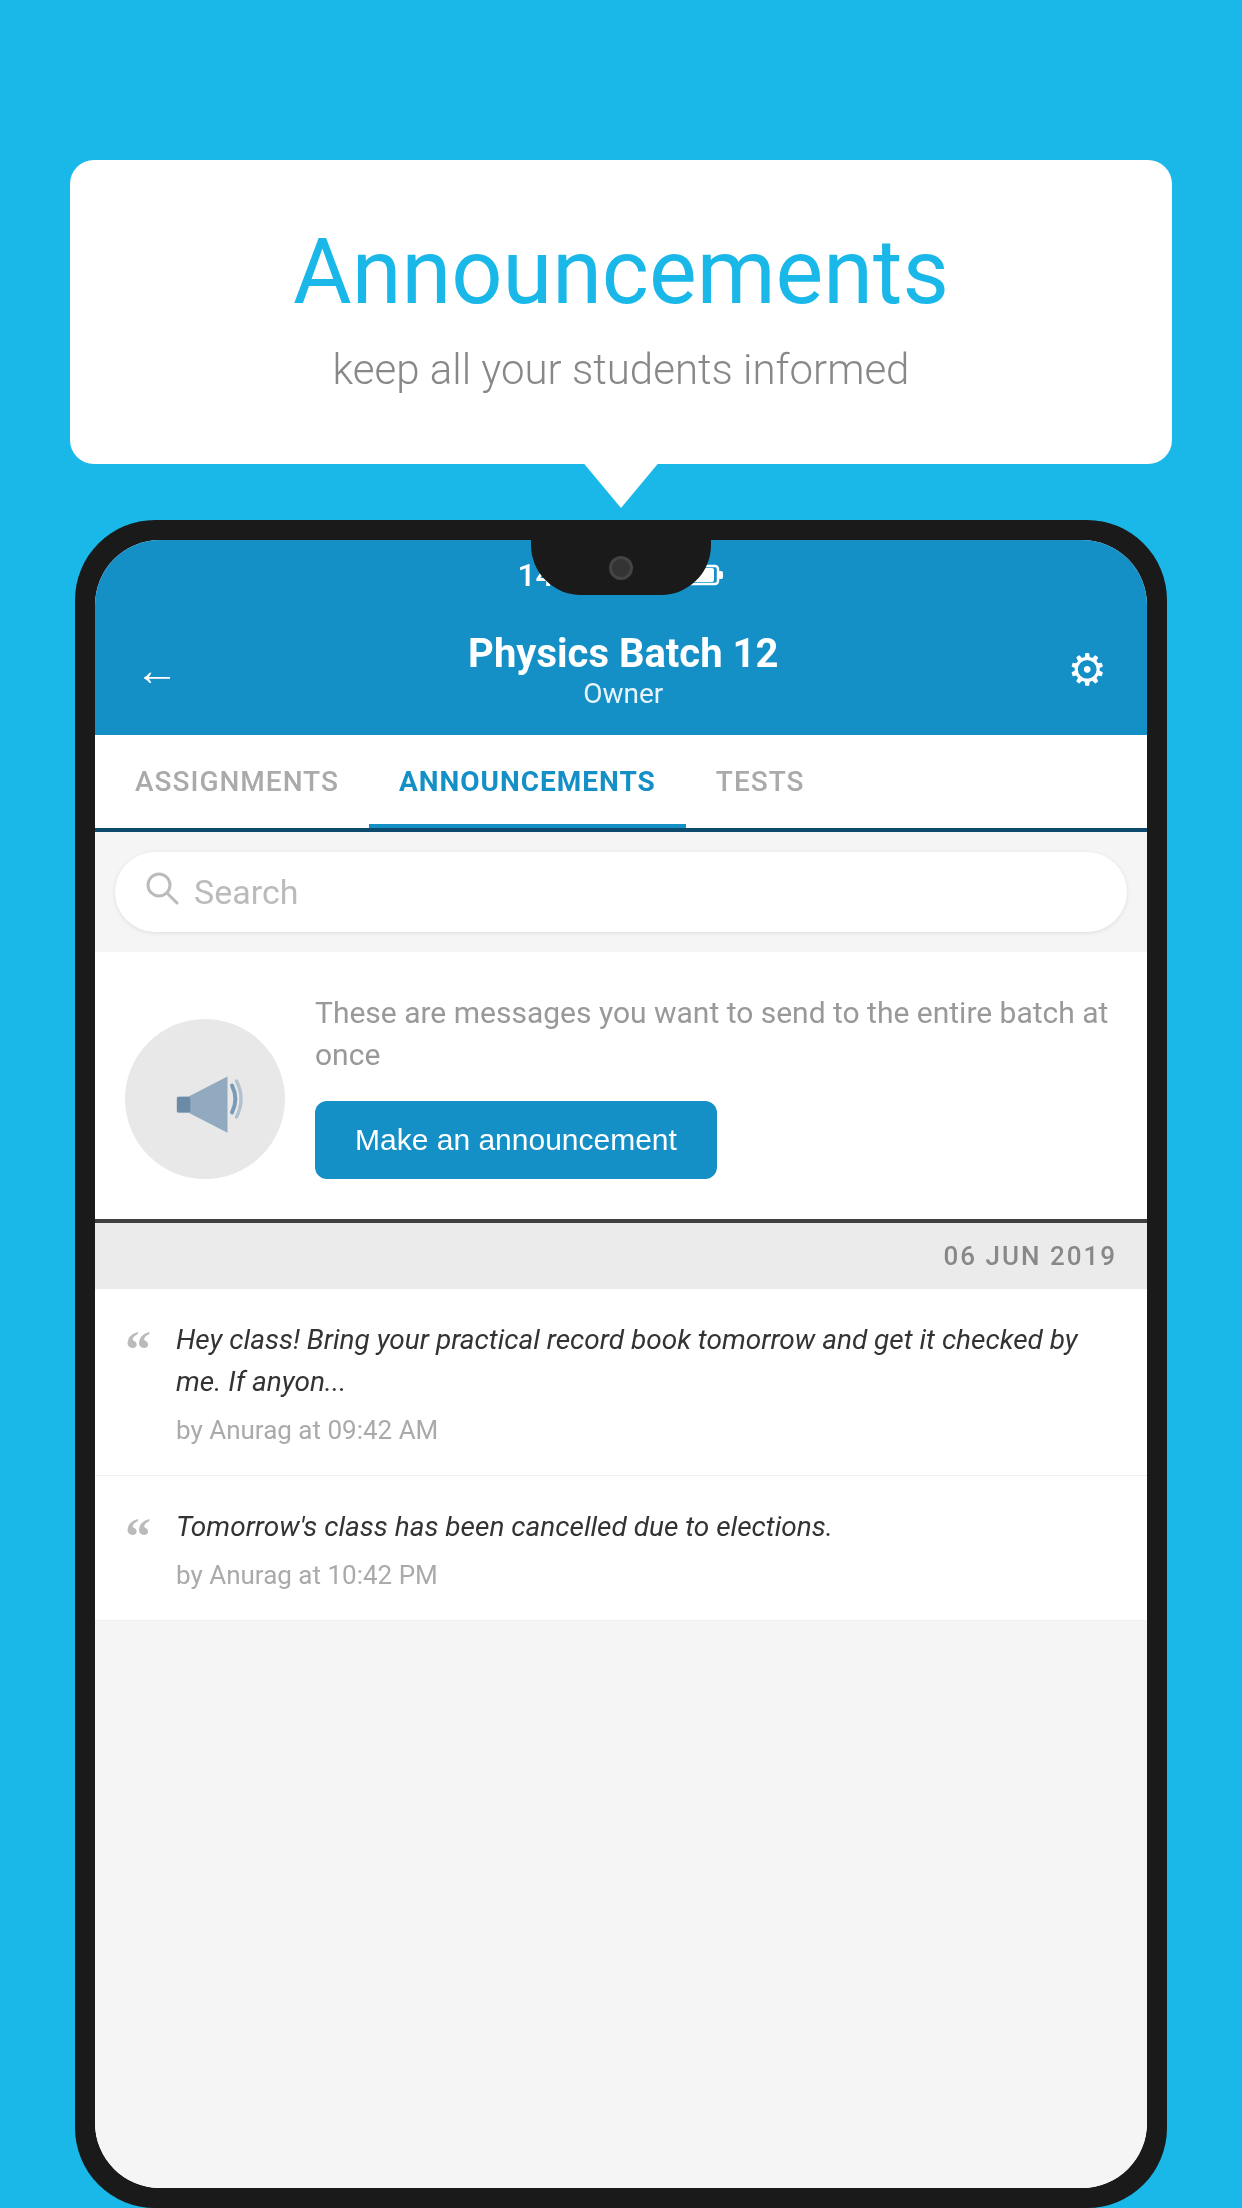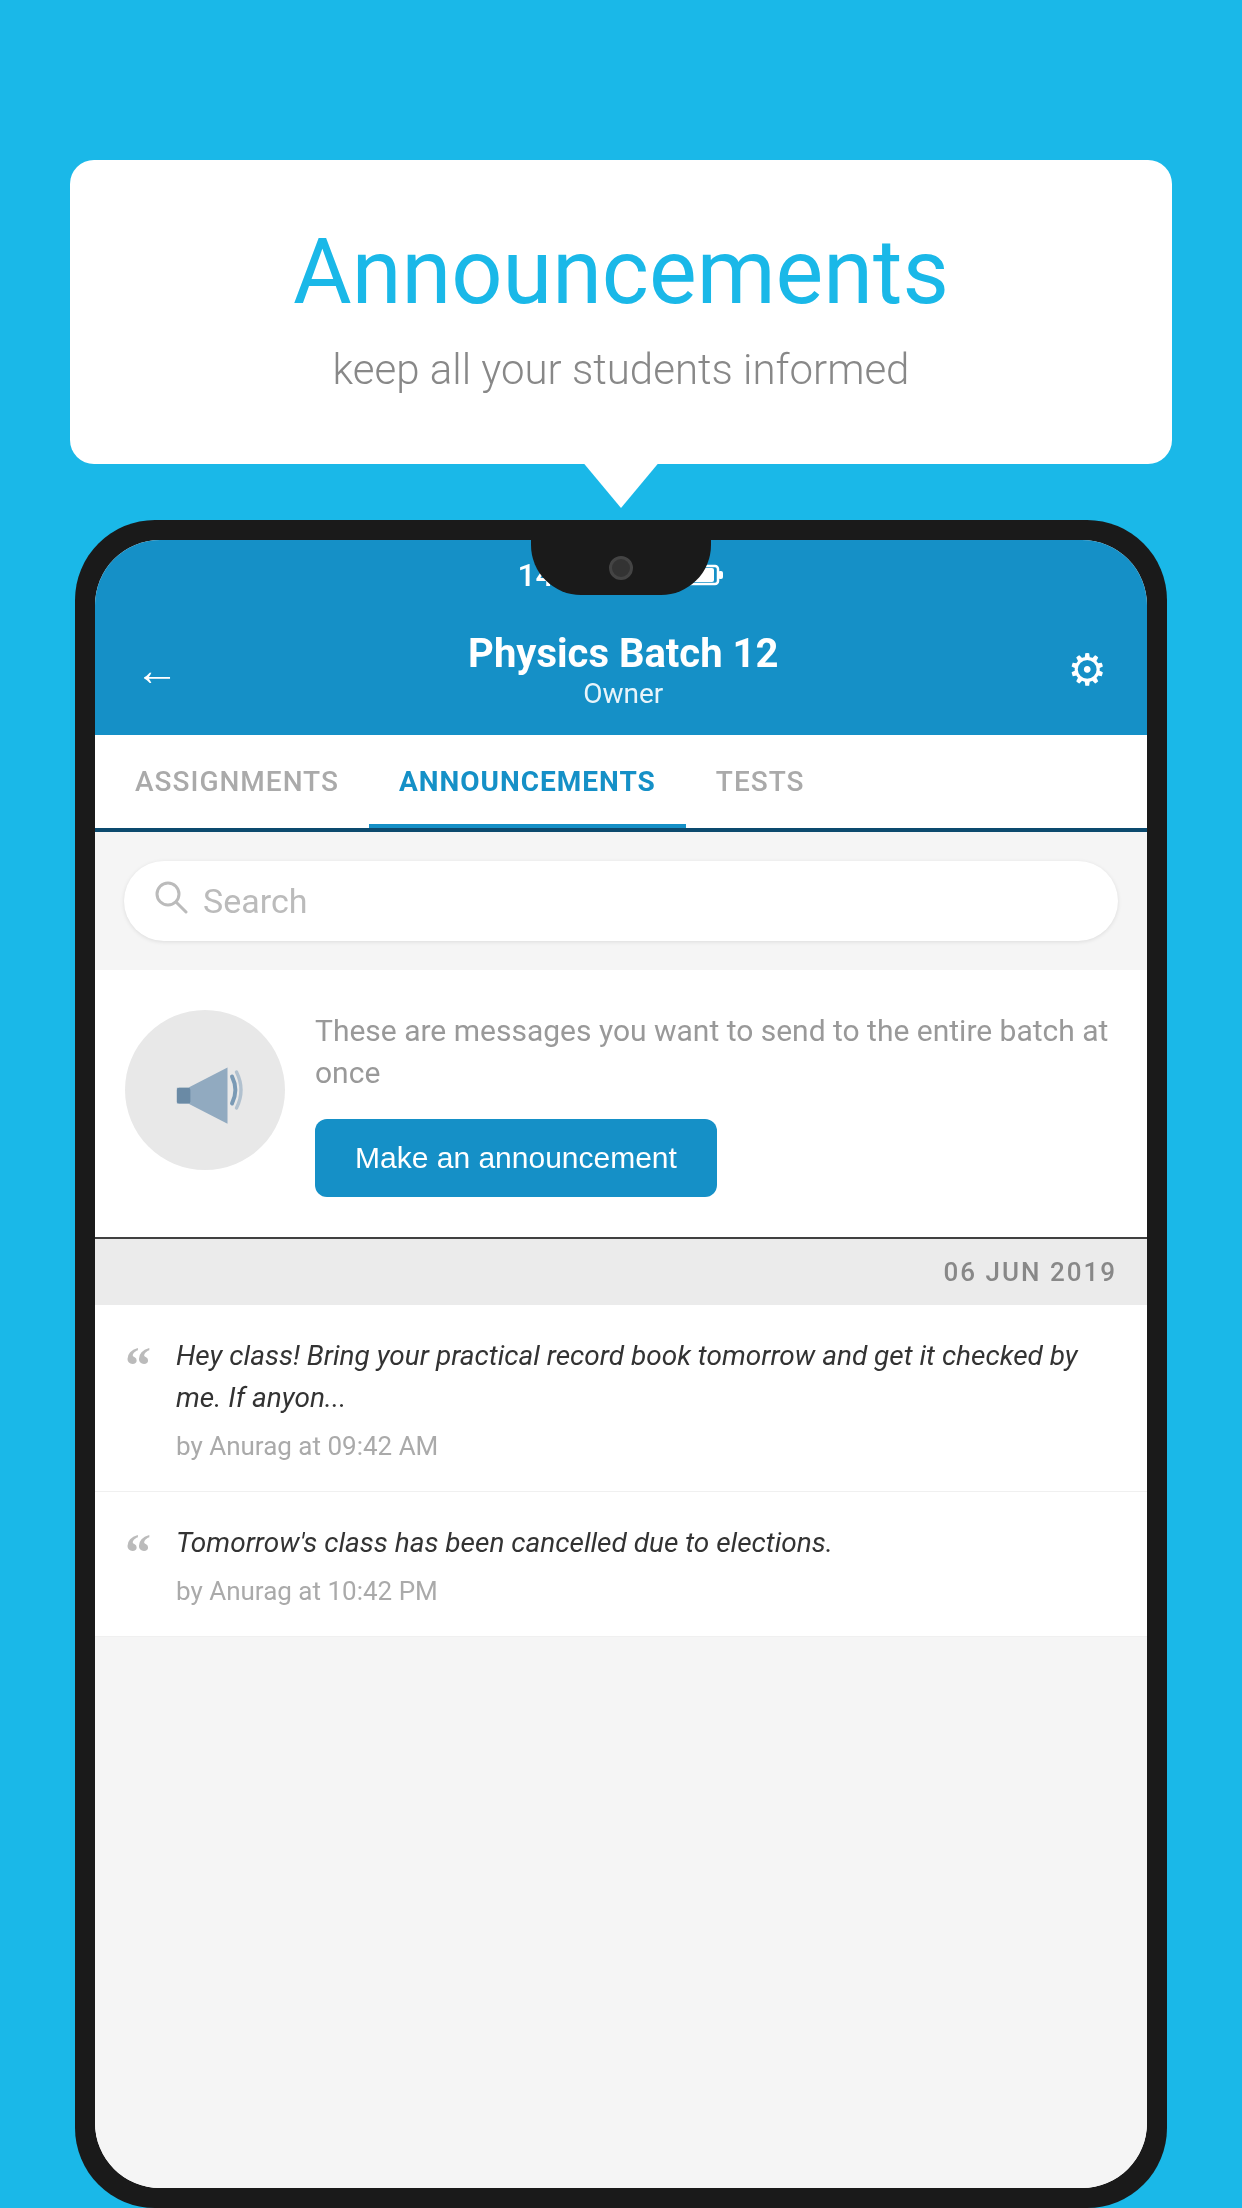--- a/index.html
+++ b/index.html
@@ -201,21 +201,21 @@
     
     .content-area {
       background: #f5f5f5;
       height: calc(100% - 230px);
       overflow-y: auto;
     }
 
     
     .search-container {
       background: white;
-      margin: 29px;
+      margin: 20px;
       border-radius: 50px;
       display: flex;
       align-items: center;
       padding: 18px 30px;
       box-shadow: 0 1px 4px rgba(0,0,0,0.1);
     }
 
     .search-icon-wrap {
       color: #aaa;
       font-size: 38px;
@@ -226,23 +226,23 @@
       color: #bbb;
       font-size: 34px;
     }
 
     
     .announcement-cta {
       background: white;
       margin: 0 0 0 0;
       padding: 40px 30px;
       display: flex;
-      align-items: flex-start;
+      align-items: flex-end;
       gap: 30px;
-      border-bottom: 2px solid #404040;
+      border-bottom: 4px solid #404040;
     }
 
     .announcement-icon-circle {
       width: 160px;
       height: 160px;
       background: #e8e8e8;
       border-radius: 50%;
       display: flex;
       align-items: center;
       justify-content: center;

